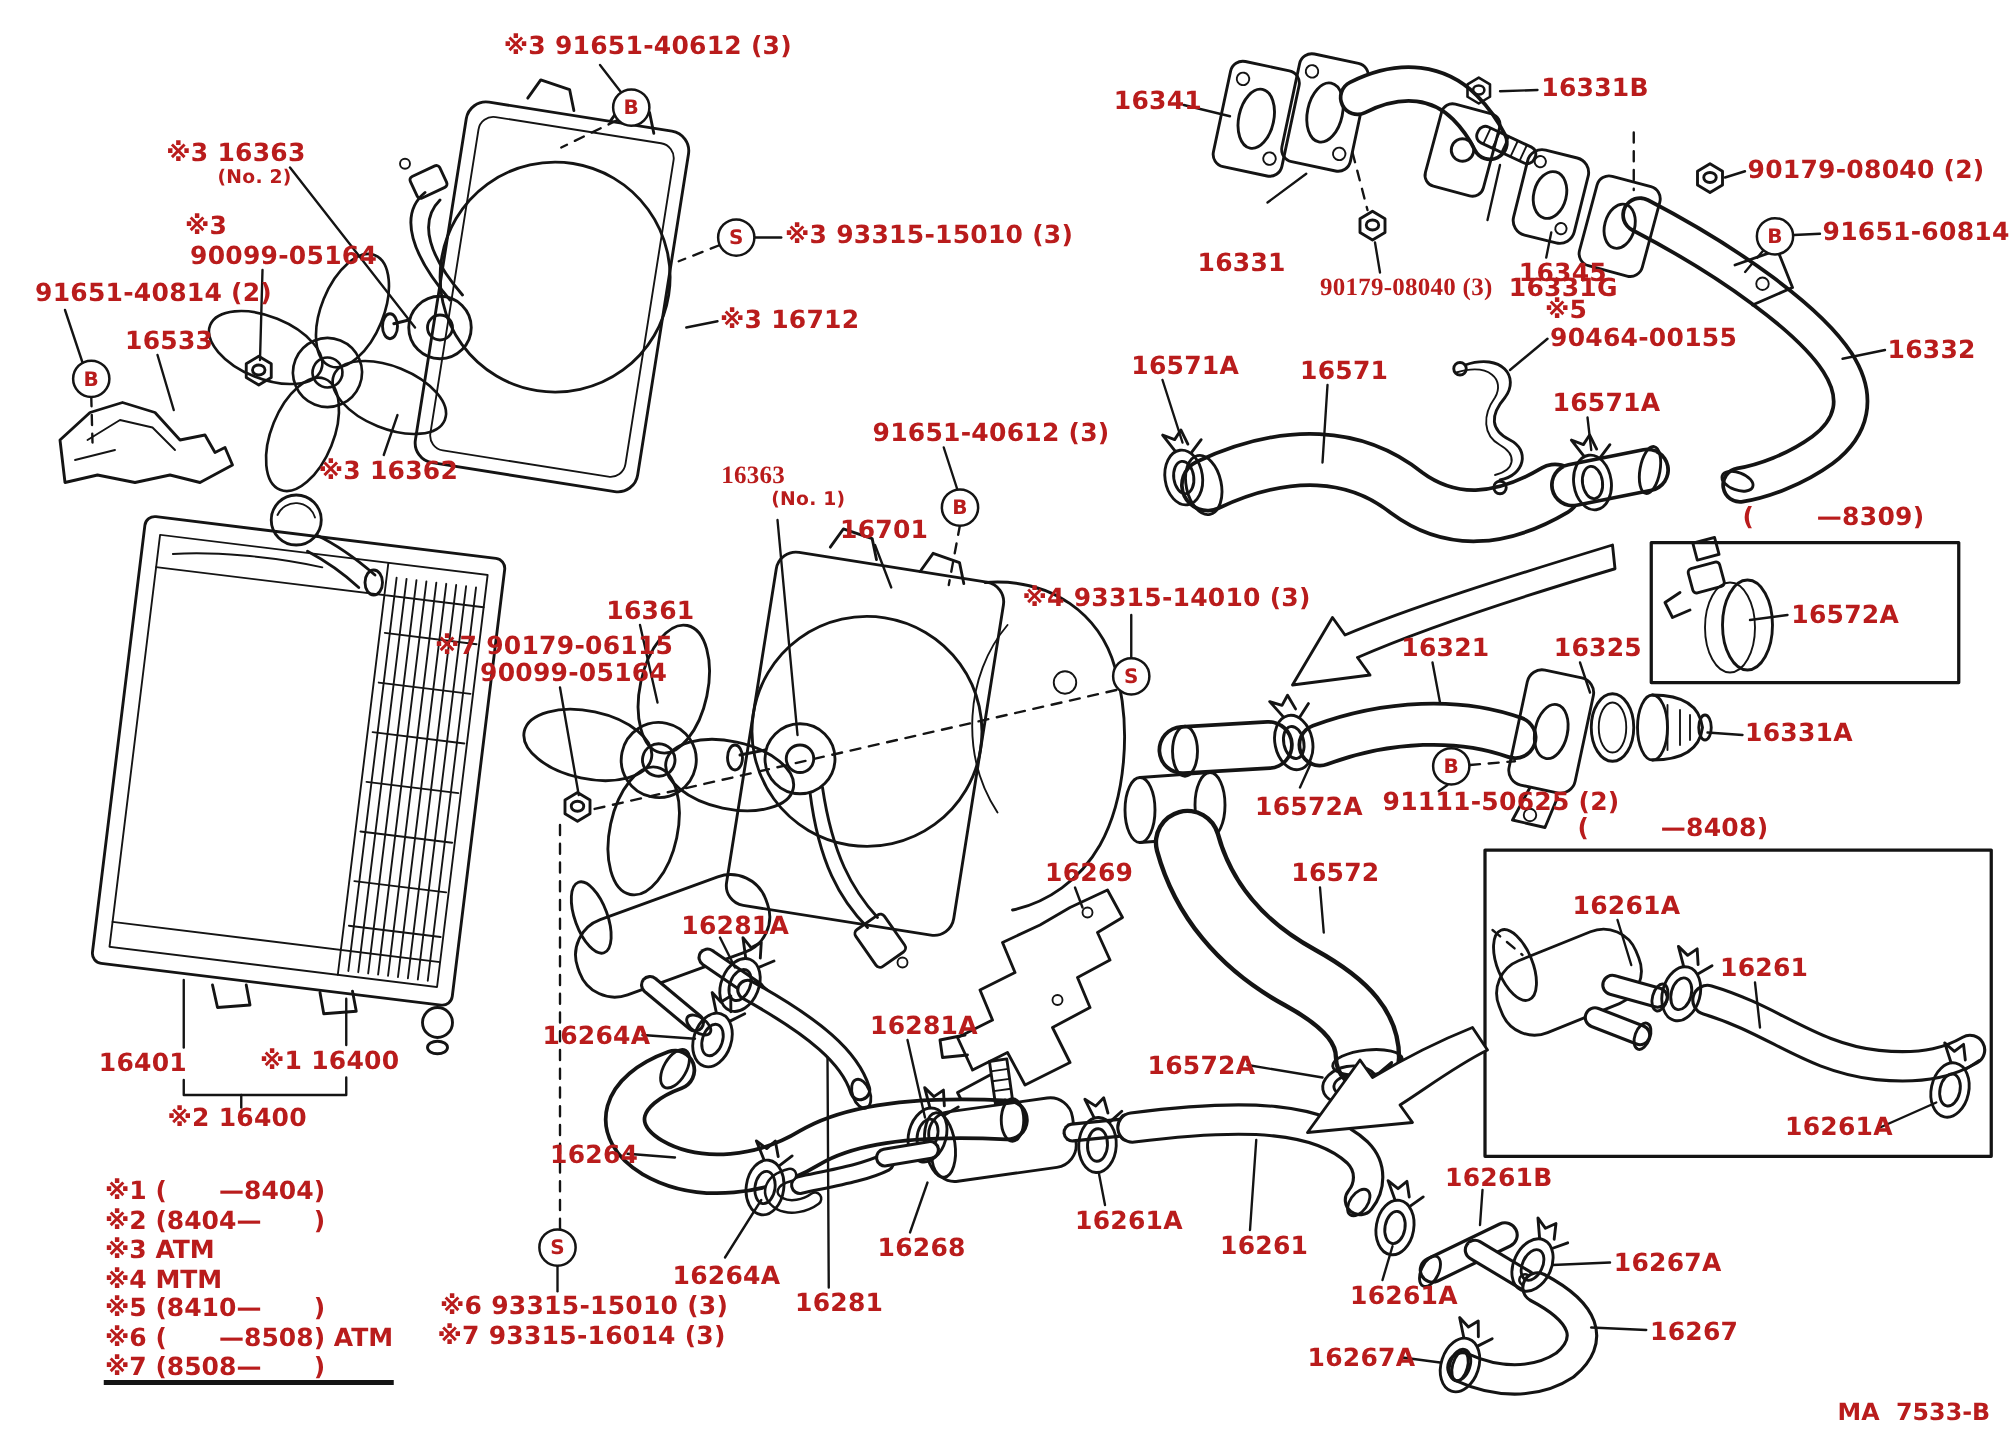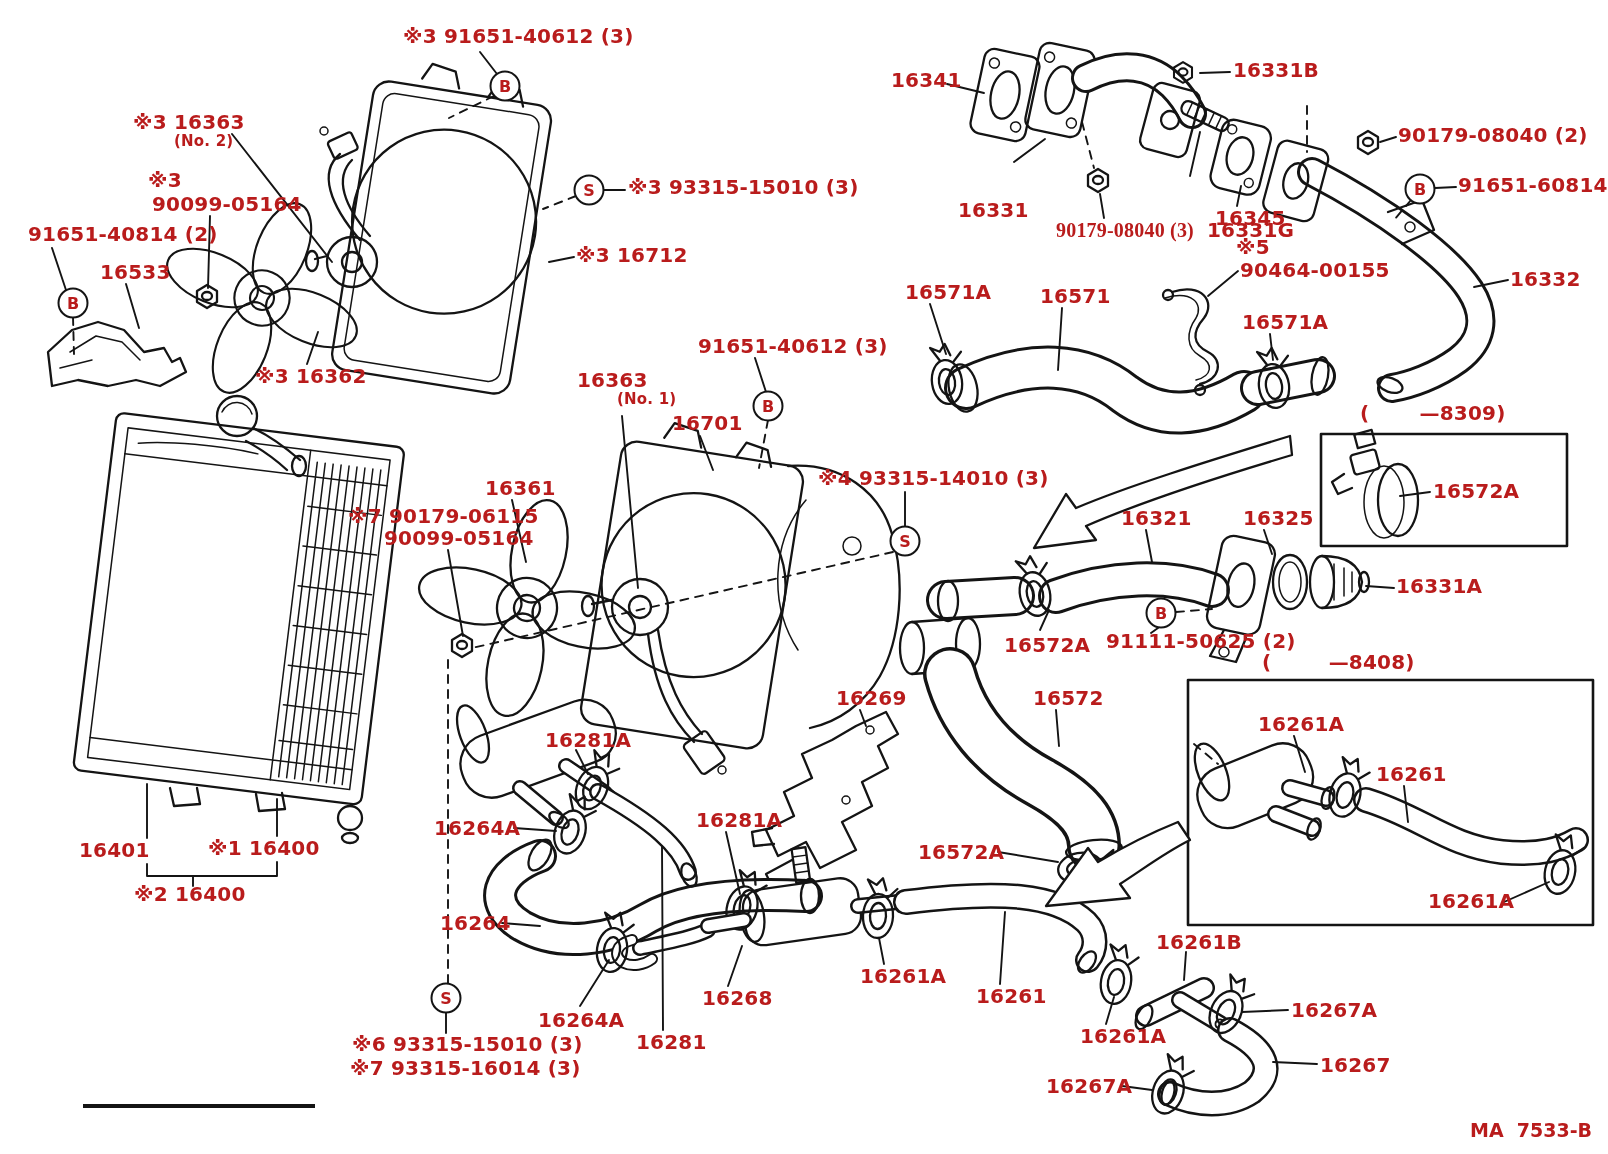--- a/index.html
+++ b/index.html
@@ -410,21 +410,21 @@
       <div class="part-label" style="left: 403px; top: 26px;">※3 91651-40612 (3)</div>
       <div class="part-label" style="left: 133px; top: 112px;">※3 16363</div>
       <div class="part-label" style="left: 174px; top: 134px; font-size: 15px;">(No. 2)</div>
       <div class="part-label" style="left: 148px; top: 170px;">※3</div>
       <div class="part-label" style="left: 152px; top: 194px;">90099-05164</div>
       <div class="part-label" style="left: 28px; top: 224px;">91651-40814 (2)</div>
       <div class="part-label" style="left: 100px; top: 262px;">16533</div>
       <div class="part-label" style="left: 255px; top: 366px;">※3 16362</div>
       <div class="part-label" style="left: 628px; top: 177px;">※3 93315-15010 (3)</div>
       <div class="part-label" style="left: 576px; top: 245px;">※3 16712</div>
-      <div class="part-label" style="left: 577px; top: 370px;">16363</div>
+      <div class="part-label" style="left: 577px; top: 370px; font-family: Liberation Serif, serif;">16363</div>
       <div class="part-label" style="left: 577px; top: 392px; font-size: 15px; margin-left: 40px;">(No. 1)</div>
       <div class="part-label" style="left: 672px; top: 413px;">16701</div>
       <div class="part-label" style="left: 698px; top: 336px;">91651-40612 (3)</div>
       <div class="part-label" style="left: 485px; top: 478px;">16361</div>
       <div class="part-label" style="left: 348px; top: 506px;">※7 90179-06115</div>
       <div class="part-label" style="left: 384px; top: 528px;">90099-05164</div>
       <div class="part-label" style="left: 818px; top: 468px;">※4 93315-14010 (3)</div>
       <div class="part-label" style="left: 891px; top: 70px;">16341</div>
       <div class="part-label" style="left: 1233px; top: 60px;">16331B</div>
       <div class="part-label" style="left: 958px; top: 152px; margin-top: 48px;">16331</div>
@@ -432,21 +432,21 @@
       <div class="part-label" style="left: 1207px; top: 177px; margin-top: 43px;">16331G</div>
       <div class="part-label" style="left: 1056px; top: 220px; font-family: Liberation Serif, serif;">90179-08040 (3)</div>
       <div class="part-label" style="left: 1215px; top: 208px;">16345</div>
       <div class="part-label" style="left: 1458px; top: 175px;">91651-60814</div>
       <div class="part-label" style="left: 1236px; top: 237px;">※5</div>
       <div class="part-label" style="left: 1240px; top: 260px;">90464-00155</div>
       <div class="part-label" style="left: 1510px; top: 269px;">16332</div>
       <div class="part-label" style="left: 905px; top: 282px;">16571A</div>
       <div class="part-label" style="left: 1040px; top: 286px;">16571</div>
       <div class="part-label" style="left: 1242px; top: 312px;">16571A</div>
-      <div class="part-label" style="left: 1360px; top: 403px;">(       —8309)</div>
+      <div class="part-label" style="left: 1394px; top: 403px;">(       —8309)</div>
       <div class="part-label" style="left: 1433px; top: 481px;">16572A</div>
       <div class="part-label" style="left: 1121px; top: 508px;">16321</div>
       <div class="part-label" style="left: 1243px; top: 508px;">16325</div>
       <div class="part-label" style="left: 1396px; top: 576px;">16331A</div>
       <div class="part-label" style="left: 1106px; top: 631px;">91111-50625 (2)</div>
       <div class="part-label" style="left: 1004px; top: 635px;">16572A</div>
       <div class="part-label" style="left: 836px; top: 688px;">16269</div>
       <div class="part-label" style="left: 1033px; top: 688px;">16572</div>
       <div class="part-label" style="left: 918px; top: 842px;">16572A</div>
       <div class="part-label" style="left: 545px; top: 730px;">16281A</div>
@@ -478,17 +478,28 @@
       <div class="callout" style="left: 505px; top: 86px;">B</div>
       <div class="callout" style="left: 589px; top: 190px;">S</div>
       <div class="callout" style="left: 73px; top: 303px;">B</div>
       <div class="callout" style="left: 768px; top: 406px;">B</div>
       <div class="callout" style="left: 905px; top: 541px;">S</div>
       <div class="callout" style="left: 1420px; top: 189px;">B</div>
       <div class="callout" style="left: 1161px; top: 613px;">B</div>
       <div class="callout" style="left: 446px; top: 998px;">S</div>
     </div>
 
+  <div class="legend">
+    <div>
+        <div class="legend-row">※1 (      —8404)</div>
+        <div class="legend-row">※2 (8404—      )</div>
+        <div class="legend-row">※3 ATM</div>
+        <div class="legend-row">※4 MTM</div>
+        <div class="legend-row">※5 (8410—      )</div>
+        <div class="legend-row">※6 (      —8508) ATM</div>
+        <div class="legend-row">※7 (8508—      )</div>
+      </div>
+  </div>
   <div class="legend-underline"></div>
 
   <div class="doc-code">MA  7533-B</div>
 
 </div>
 
 </body></html>

